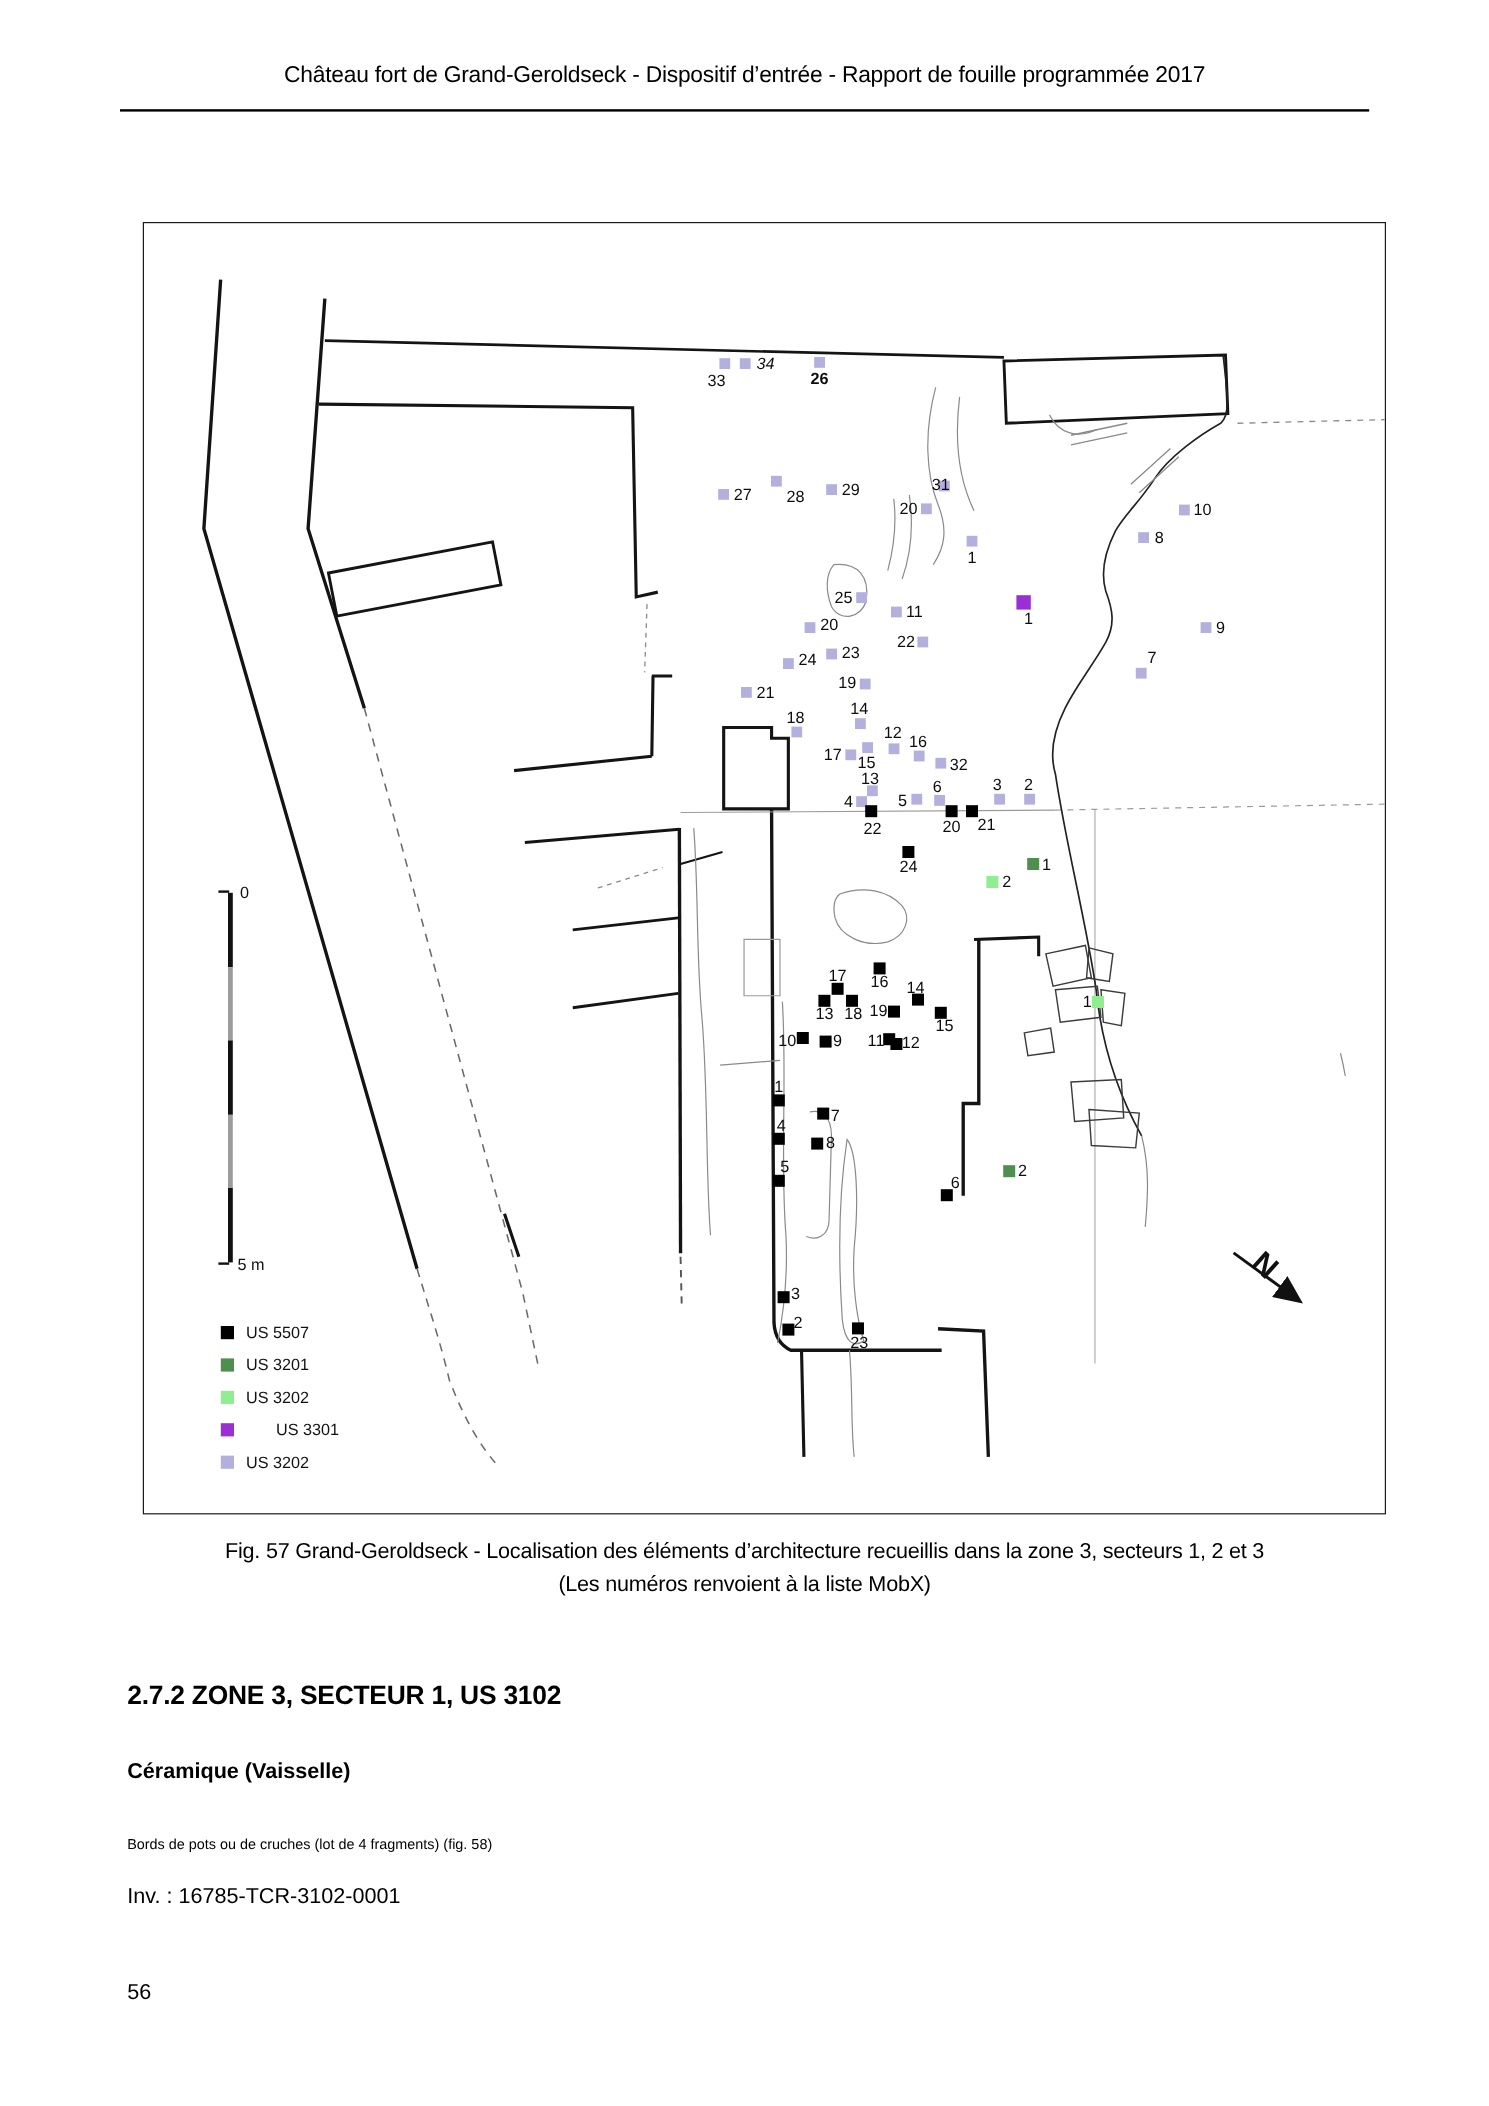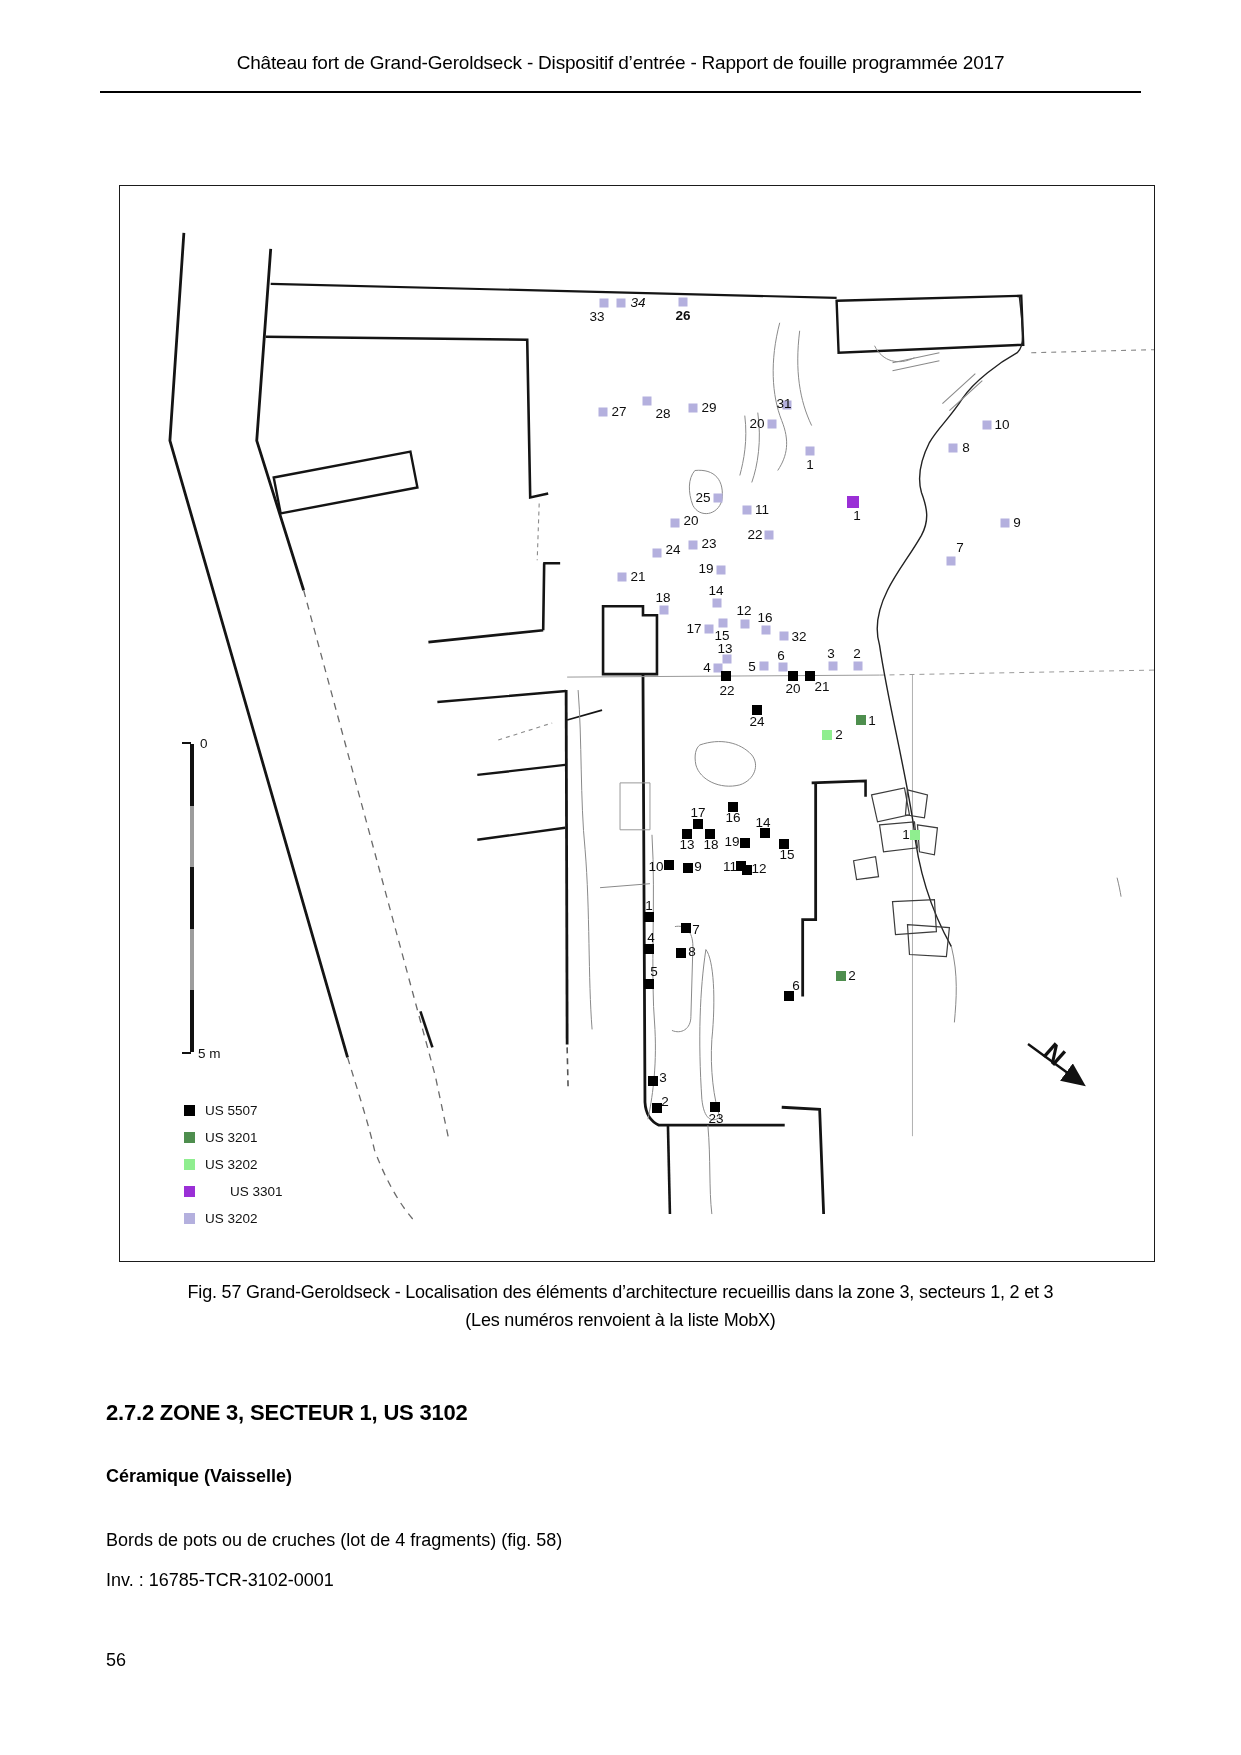--- a/index.html
+++ b/index.html
@@ -30,21 +30,21 @@
   .lg-row{position:absolute;left:0;height:20px;display:flex;align-items:center;}
   .lg-sq{width:11px;height:11px;margin-right:10px;flex:none;}
   .lg-lb{font-size:13.5px;color:#111;white-space:nowrap;}
   
   .north{position:absolute;left:880px;top:830px;width:120px;height:100px;}
   
   .caption{position:absolute;left:100px;top:1278px;width:1041px;text-align:center;
            font-size:18px;line-height:28px;letter-spacing:-0.2px;color:#000;}
   .sec-h{position:absolute;left:106px;top:1400px;font-size:22px;font-weight:bold;color:#000;letter-spacing:-0.2px;}
   .sec-sub{position:absolute;left:106px;top:1466px;font-size:18px;font-weight:bold;color:#000;}
-  .body-l1{position:absolute;left:106px;top:1530px;font-size:18px;color:#000;}
+  .body-l1{position:absolute;left:106px;top:1530px;font-size:12px;color:#000;}
   .body-l2{position:absolute;left:106px;top:1570px;font-size:18px;color:#000;}
   .pagenum{position:absolute;left:106px;top:1650px;font-size:18px;color:#000;}
 </style>
 </head>
 <body>
 
 <div class="page">
 
   <div class="hdr">Château fort de Grand-Geroldseck - Dispositif d’entrée - Rapport de fouille programmée 2017</div>
   <div class="hdr-rule"></div>

